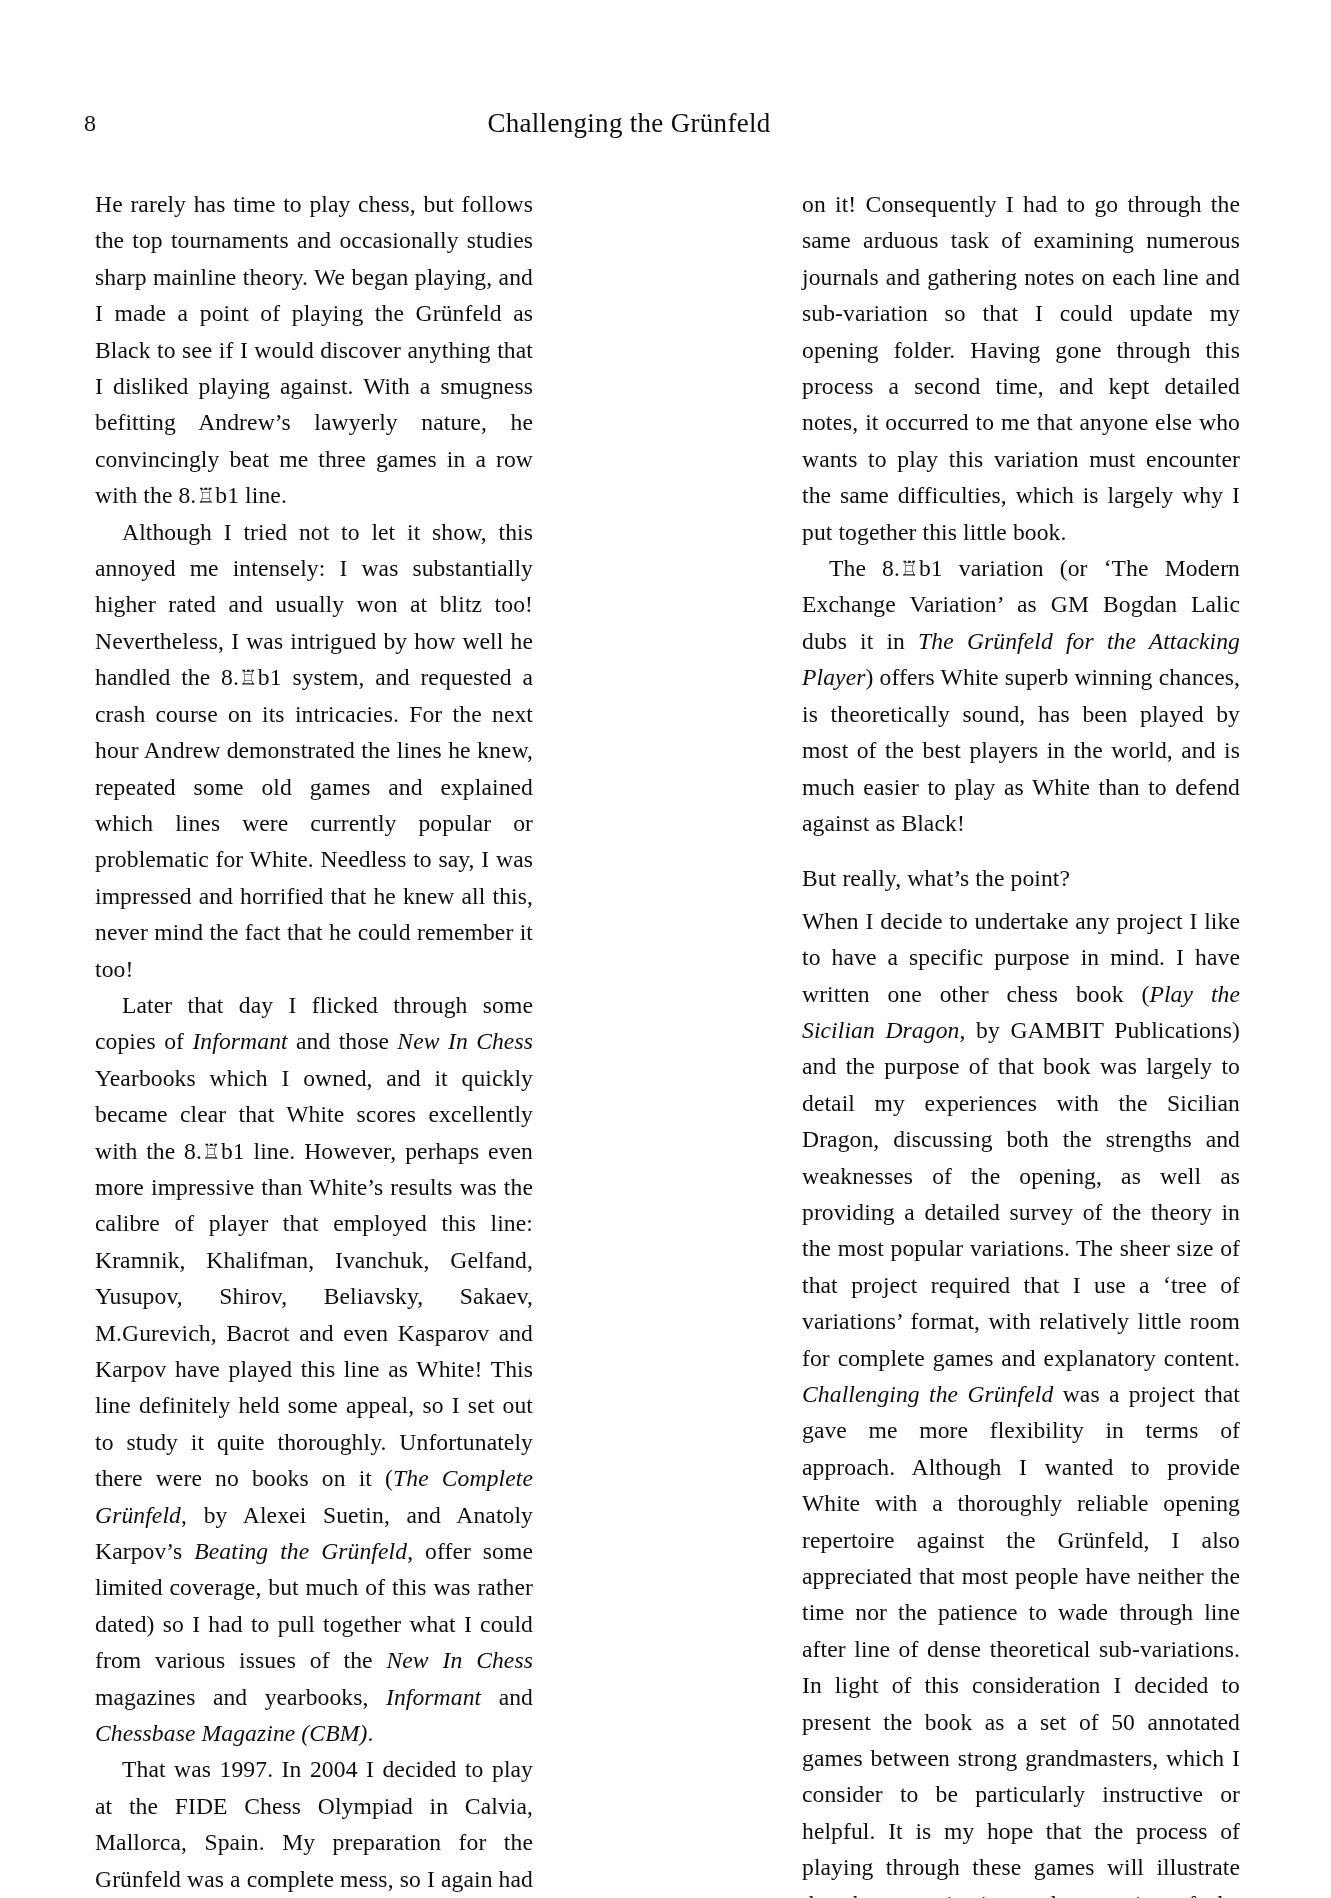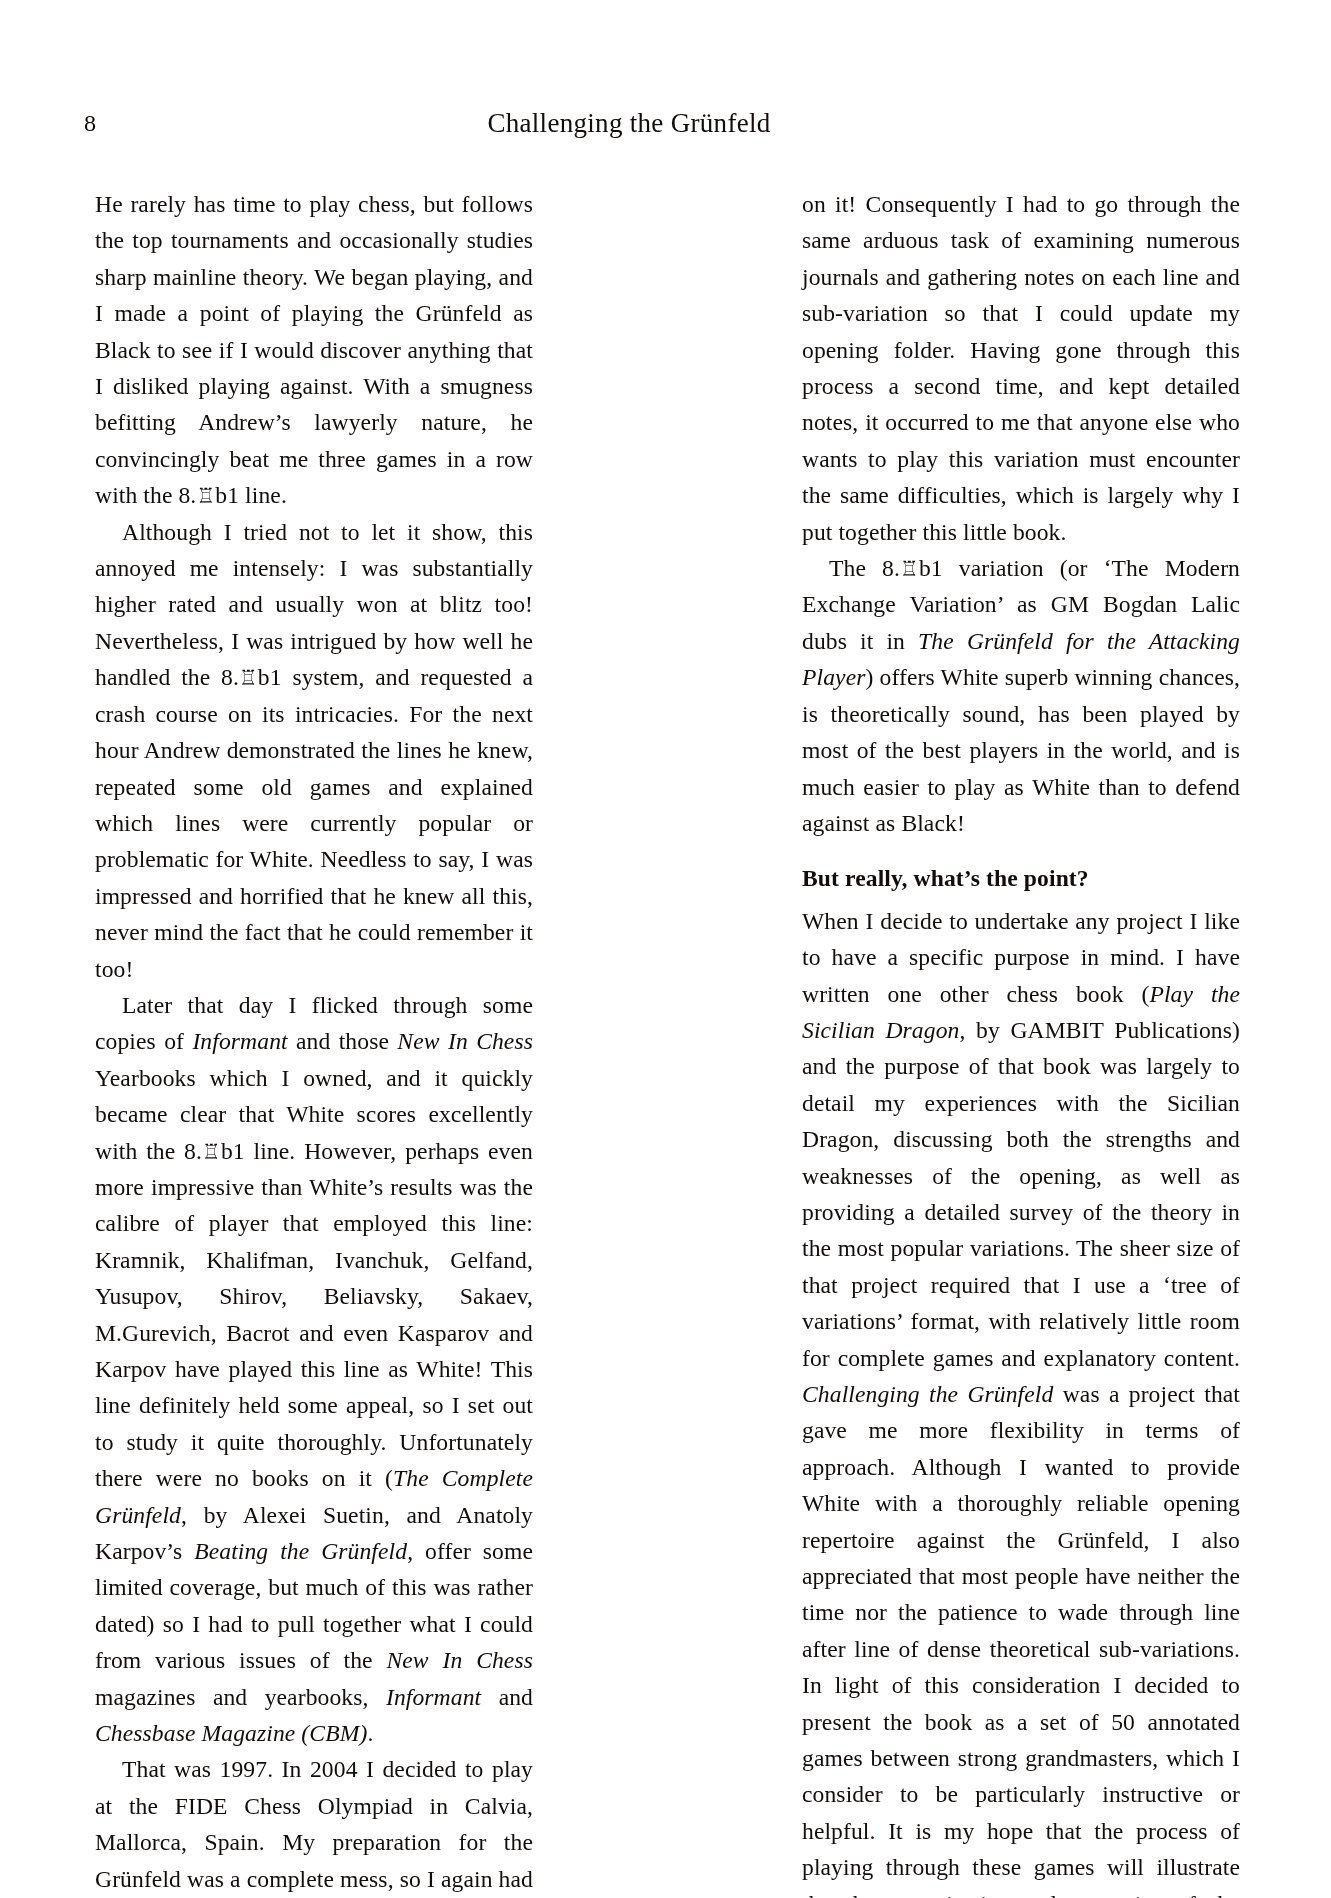--- a/index.html
+++ b/index.html
@@ -70,21 +70,21 @@
   }
   .col p.indent {
     text-indent: 27px;
   }
   .subhead {
     margin: 0;
     padding-top: 19px;
     padding-bottom: 6px;
     font-size: 23.6px;
     line-height: 34px;
-    font-weight: bold;
+    font-weight: normal;
     text-align: left;
   }
   i { font-style: italic; }
   .piece {
     font-family: "DejaVu Sans", sans-serif;
     font-size: 21px;
     line-height: 0;
   }
 </style>
 </head>

